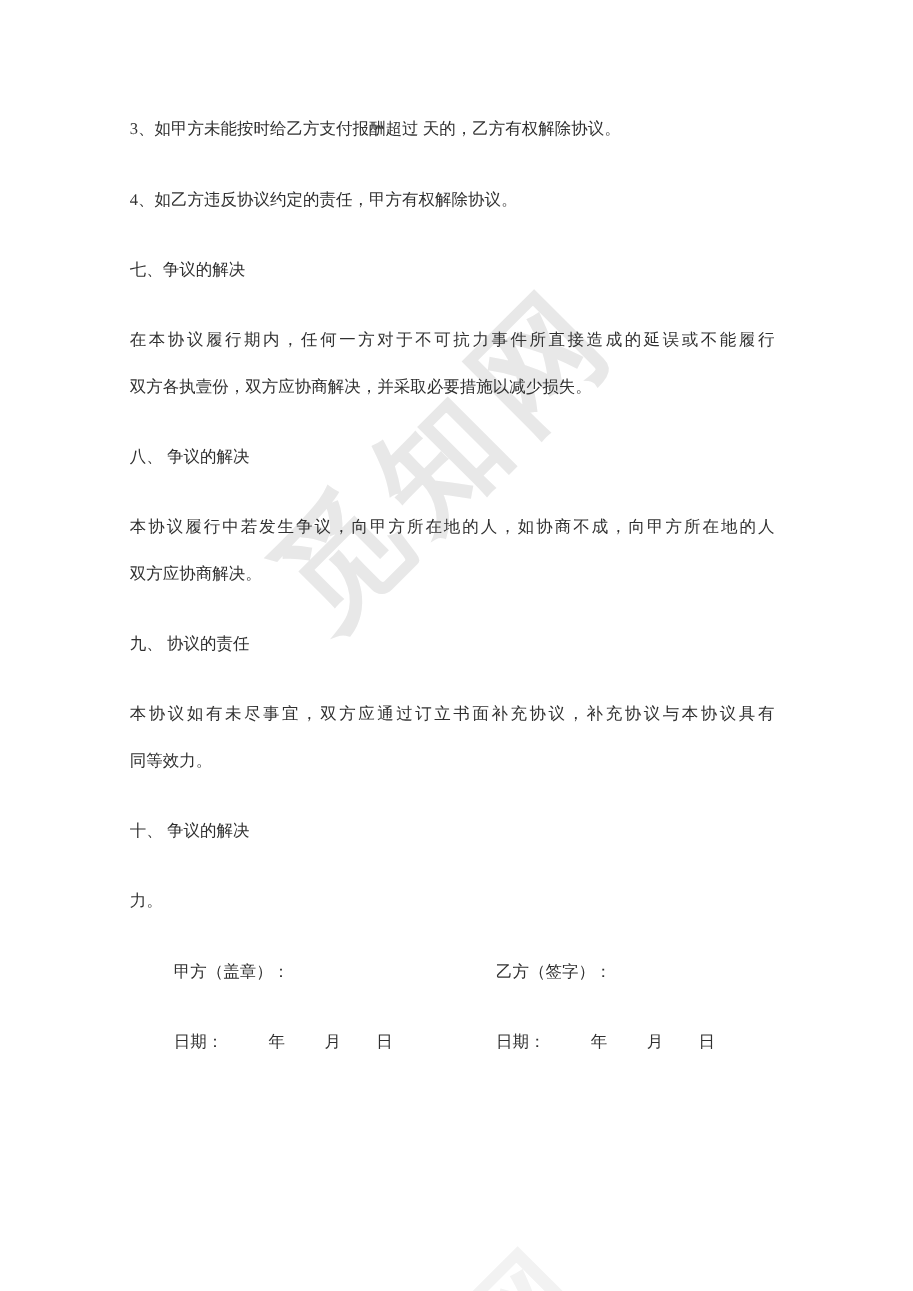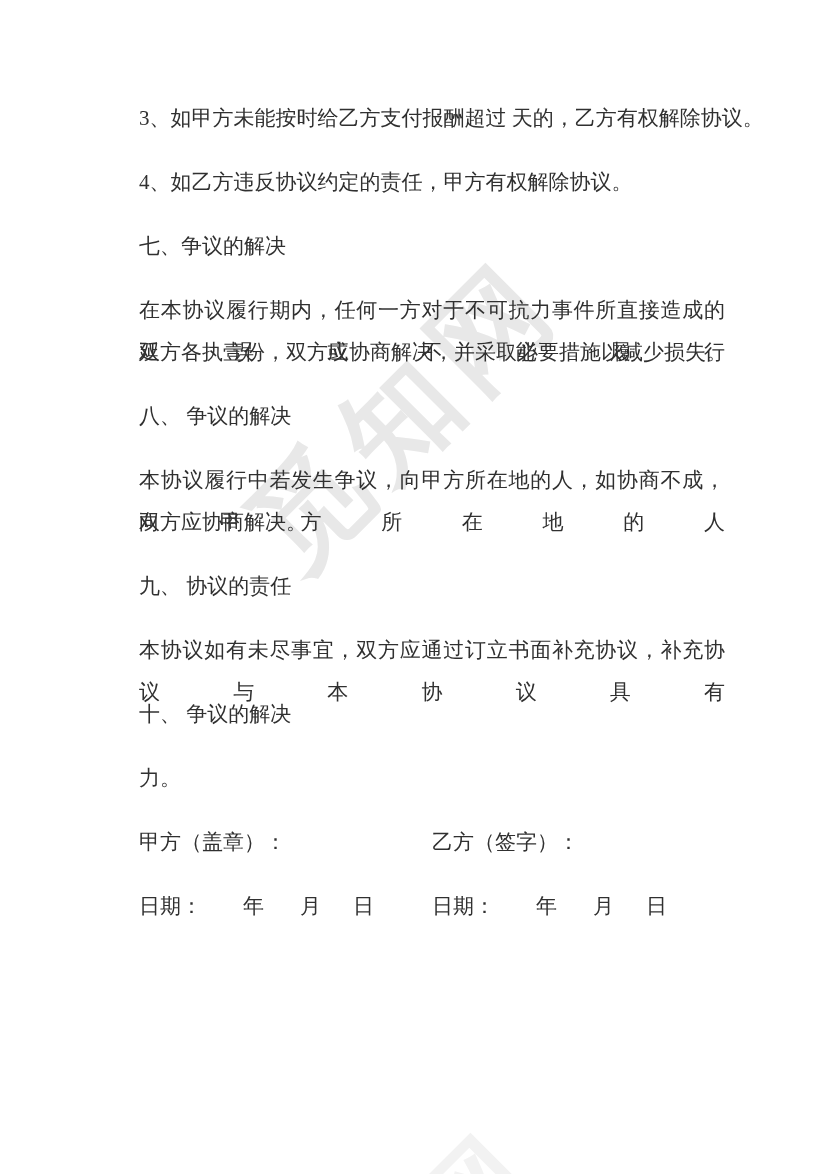--- a/index.html
+++ b/index.html
@@ -25,39 +25,39 @@
     white-space: nowrap;
     transform: translate(-50%, -50%) rotate(-45deg);
     z-index: 0;
     pointer-events: none;
     user-select: none;
   }
   .wm-main { left: 405px; top: 415px; color: #e8e8e8; }
   .wm-bottom { left: 390px; top: 1285px; color: #f2f2f2; }
   .content {
     position: absolute;
-    left: 139px;
+    left: 118px;
     top: 97px;
     width: 586px;
-    font-size: 21px;
+    font-size: 15px;
     z-index: 1;
   }
   .block { margin: 0 0 22px 0; }
   .line {
     line-height: 42px;
     height: 42px;
     white-space: nowrap;
   }
   .line.wrap {
     white-space: normal;
     text-align: justify;
     text-align-last: justify;
   }
   .sig-row { display: flex; }
-  .sig-col { width: 325px; }
+  .sig-col { width: 325px; margin-left: 40px; }
   .date-group .yr { margin-left: 41px; }
   .date-group .mo { margin-left: 36px; }
   .date-group .dy { margin-left: 32px; }
 </style>
 </head>
 <body>
 
 <div class="page">
 
   <div class="watermark wm-main">觅知网</div>
@@ -90,20 +90,21 @@
       <div class="line wrap">本协议履行中若发生争议，向甲方所在地的人，如协商不成，向甲方所在地的人</div>
       <div class="line">双方应协商解决。</div>
     </div>
 
     <div class="block">
       <div class="line">九、 协议的责任</div>
     </div>
 
     <div class="block">
       <div class="line wrap">本协议如有未尽事宜，双方应通过订立书面补充协议，补充协议与本协议具有</div>
+      <div class="line">同等效力。</div>
     </div>
 
     <div class="block">
       <div class="line">十、 争议的解决</div>
     </div>
 
     <div class="block">
       <div class="line">力。</div>
     </div>
 

